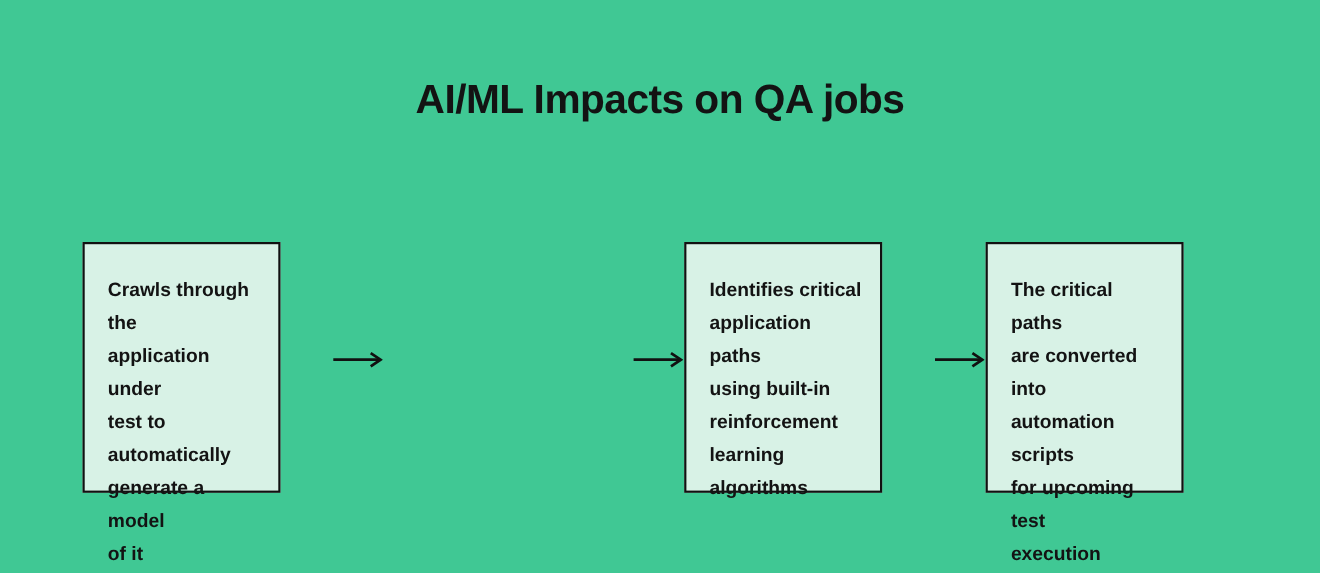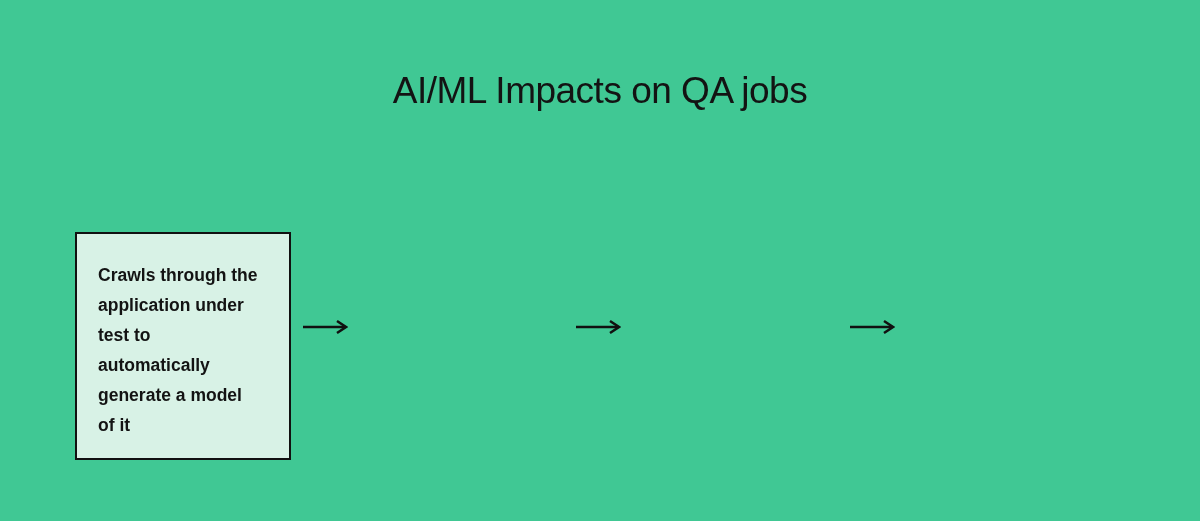--- a/index.html
+++ b/index.html
@@ -16,33 +16,32 @@
   }
   .title {
     position: absolute;
     top: 72px;
     left: 0;
     width: 1200px;
     margin: 0;
     text-align: center;
     font-size: 37px;
     line-height: 1;
-    font-weight: 400;
+    font-weight: 700;
     letter-spacing: -0.5px;
     color: var(--text, #131313);
   }
   .step {
     position: absolute;
     top: 220px;
-    width: 216px;
+    width: 180px;
     height: 228px;
     box-sizing: border-box;
     background: var(--box-fill, #D8F2E6);
     border: 2px solid var(--box-border, #111111);
-    margin-top: 12px;
   }
   .step-1 { left: 75px; }
   .step-2 { left: 348px; }
   .step-3 { left: 622px; }
   .step-4 { left: 896px; }
   .step-text {
     margin: 0;
     padding: 26px 14px 0 21px;
     font-size: 17.5px;
     line-height: 30px;
@@ -86,20 +85,34 @@
     <line x1="1" y1="8" x2="43" y2="8"></line>
     <path d="M35 2 L44 8 L35 14"></path>
   </svg>
 
 
   <svg class="arrow arrow-2" viewBox="0 0 46 16" aria-hidden="true">
     <line x1="1" y1="8" x2="43" y2="8"></line>
     <path d="M35 2 L44 8 L35 14"></path>
   </svg>
 
+  <section class="step step-3">
+    <p class="step-text">Identifies critical
+application paths
+using built-in
+reinforcement
+learning algorithms</p>
+  </section>
 
   <svg class="arrow arrow-3" viewBox="0 0 46 16" aria-hidden="true">
     <line x1="1" y1="8" x2="43" y2="8"></line>
     <path d="M35 2 L44 8 L35 14"></path>
   </svg>
 
+  <section class="step step-4">
+    <p class="step-text">The critical paths
+are converted into
+automation scripts
+for upcoming test
+execution</p>
+  </section>
 
 </div>
 
 </body></html>

